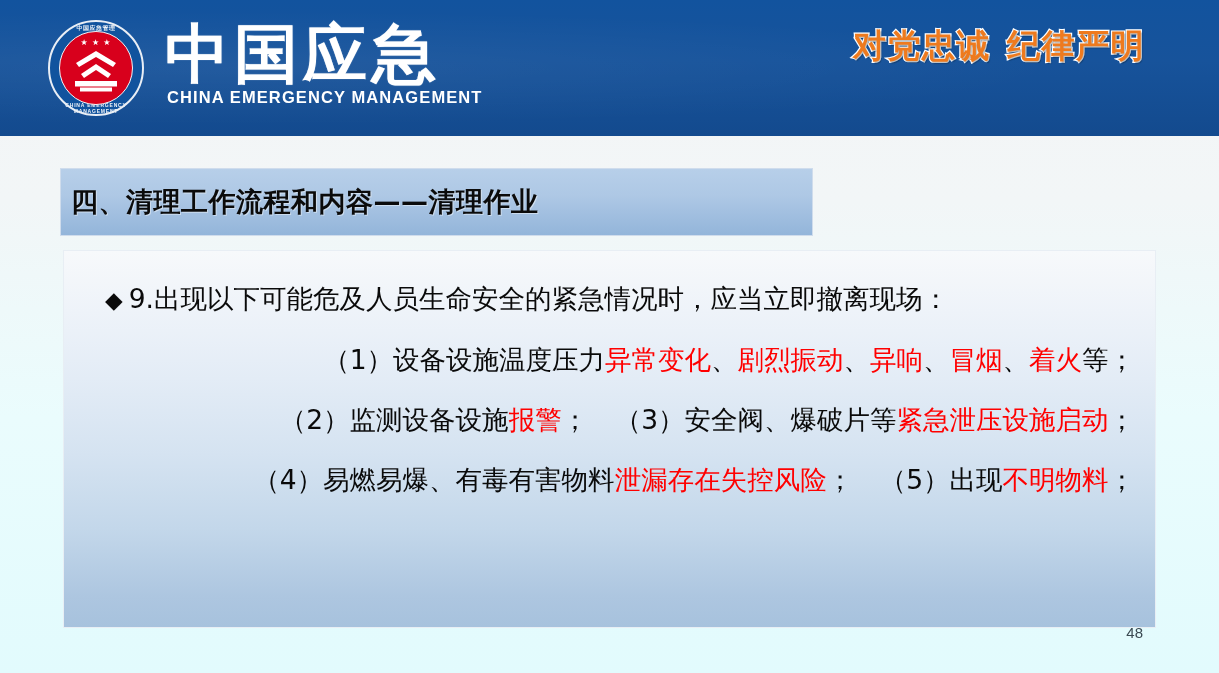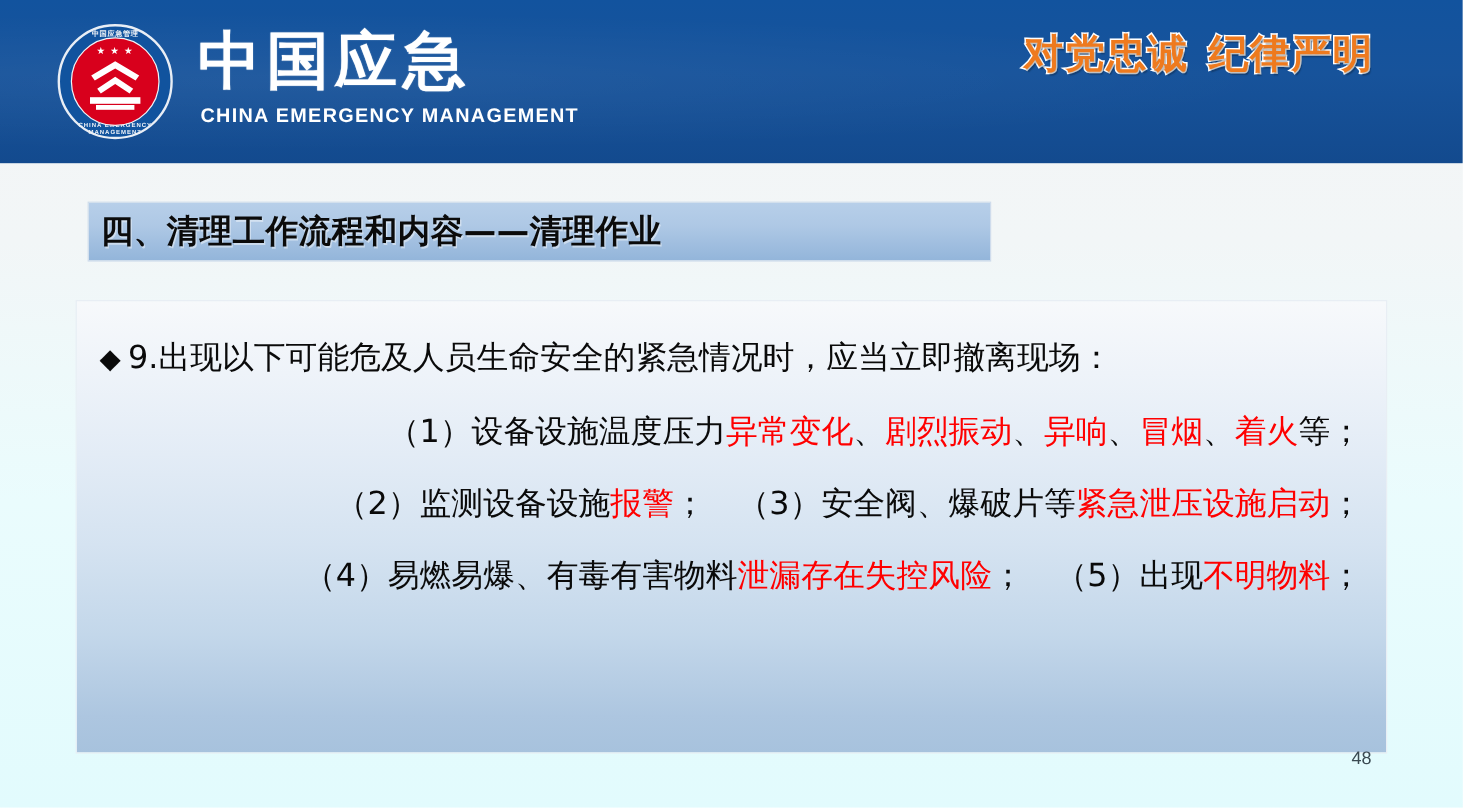--- a/index.html
+++ b/index.html
@@ -94,26 +94,26 @@
     left: 23px; top: 30px;
     width: 50px; height: 42px;
   }
   .emblem .gate svg { display: block; }
 
   .logo-cn {
     position: absolute;
     left: 165px;
     top: 26px;
     color: #ffffff;
-    font-size: 52px;
+    font-size: 64px;
     font-weight: bold;
     letter-spacing: 5px;
     line-height: 58px;
     white-space: nowrap;
-    font-family: Liberation Mono, monospace;
+    font-family: Liberation Serif, serif;
     text-shadow: 0 0 1px rgba(255,255,255,0.6);
   }
   .logo-en {
     position: absolute;
     left: 167px;
     top: 88px;
     color: #ffffff;
     font-size: 16.5px;
     font-weight: bold;
     letter-spacing: 1.1px;
@@ -137,24 +137,24 @@
     font-family: Liberation Serif, serif;
     -webkit-text-stroke: 2.4px #ffffff;
     paint-order: stroke fill;
     text-shadow: 1.5px 2px 1px rgba(0,0,0,0.25);
   }
   .slogan-gap { display: inline-block; width: 16px; }
 
   
   .title-bar {
     position: absolute;
-    left: 73px;
+    left: 60px;
     top: 168px;
     width: 753px;
-    height: 50px;
+    height: 68px;
     background: linear-gradient(180deg, #b7cfe9 0%, #aec8e5 40%, #93b5da 100%);
     border: 1px solid #cfdcec;
     box-sizing: border-box;
   }
   .title-text {
     position: absolute;
     left: 10px;
     top: 50%;
     transform: translateY(-50%);
     color: #0b0b0b;
@@ -188,21 +188,21 @@
 
   .line {
     color: #0a0a0a;
     font-size: 26.5px;
     line-height: 60px;
     letter-spacing: 0px;
     white-space: nowrap;
     font-family: "DejaVu Sans", "Liberation Sans", sans-serif;
   }
   .line.indent { padding-left: 38px; text-align: right; }
-  .line.flush  { padding-left: 5px; }
+  .line.flush  { padding-left: 5px; margin-left: 22px; }
 
   .bullet {
     font-size: 23px;
     margin-right: 6px;
   }
   .red { color: #ff0000; }
   .blk { color: #0a0a0a; }
 
   .page-number {
     position: absolute;

